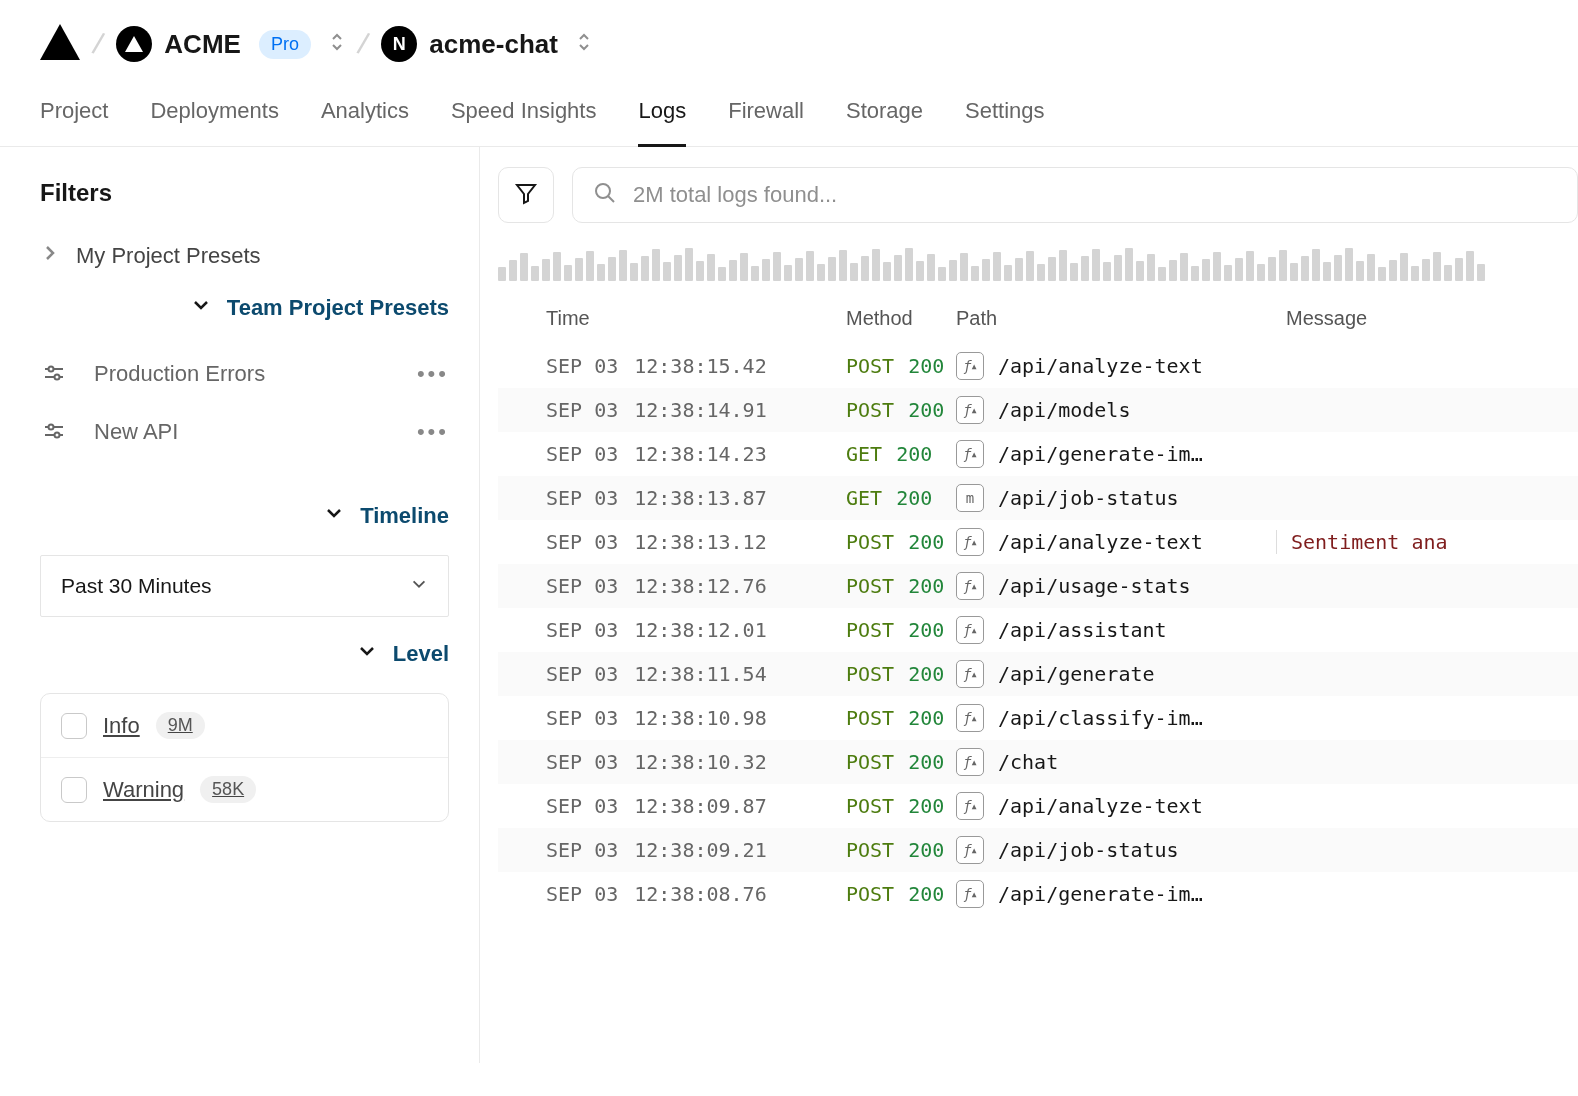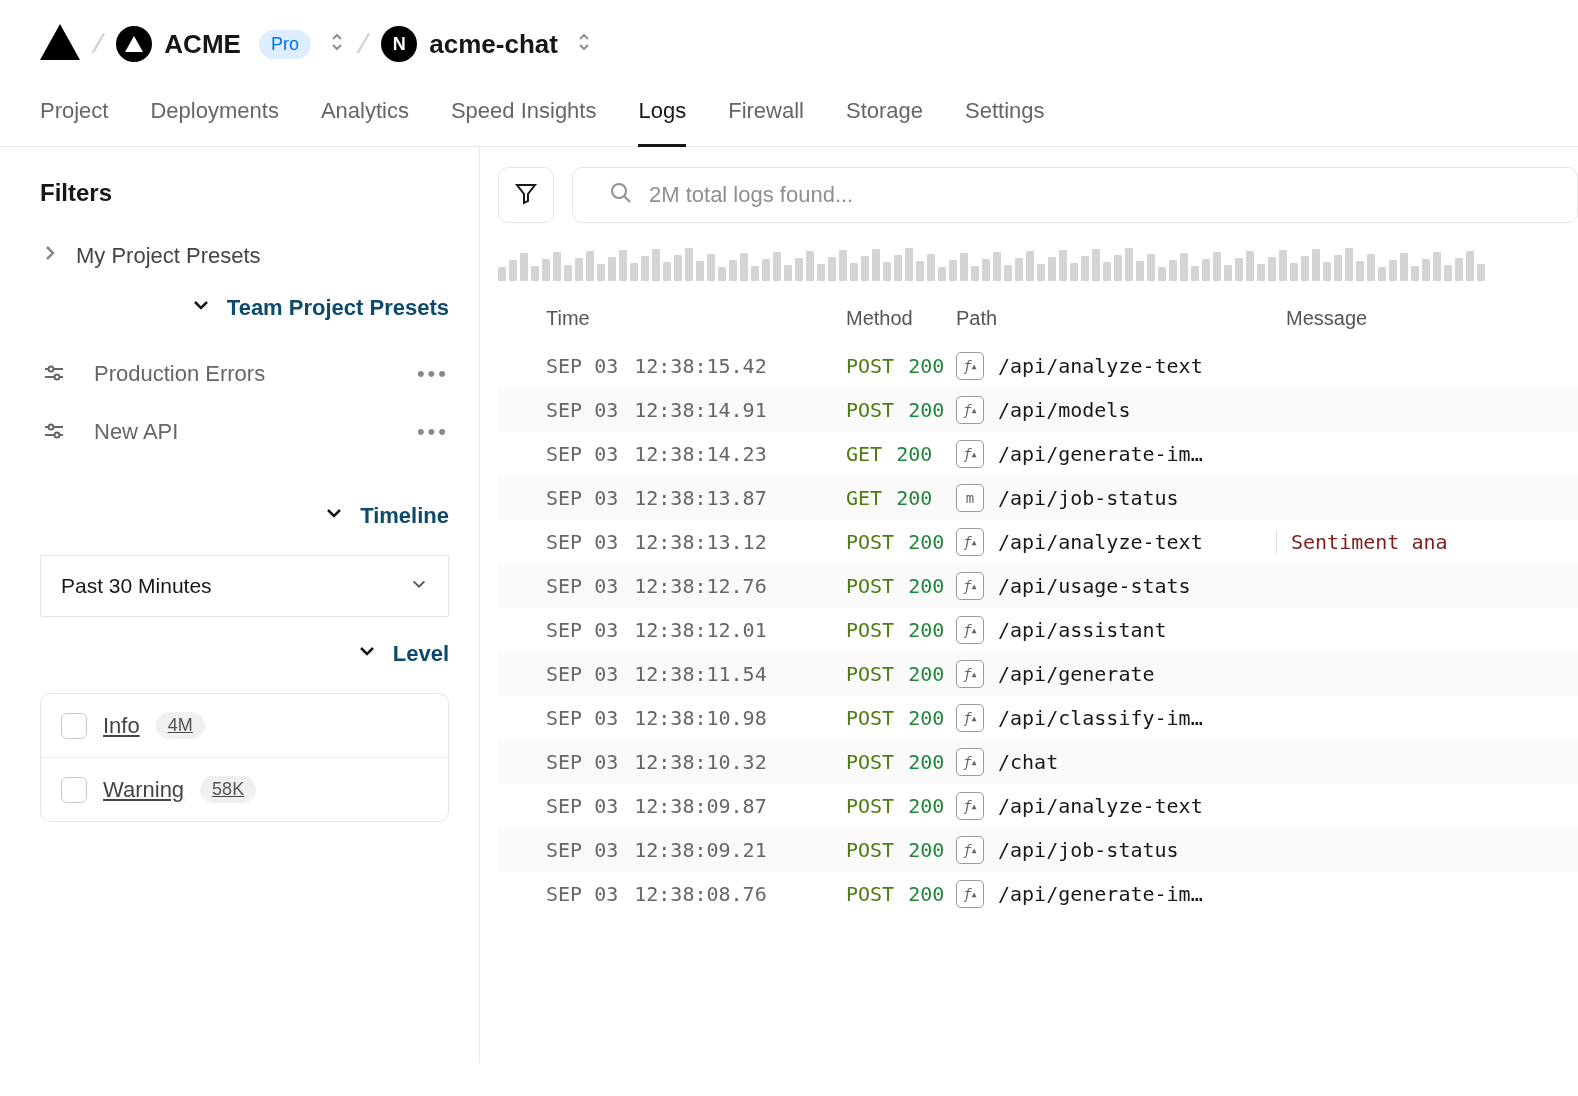--- a/index.html
+++ b/index.html
@@ -127,21 +127,21 @@
     
     .ctl-row { display:flex; gap:18px; padding-right:0; }
     .filter-btn {
       width: 56px; height: 56px;
       border: 1px solid #e5e5e5; border-radius: 10px;
       display:flex; align-items:center; justify-content:center;
     }
     .search-box {
       flex:1; height:56px;
       border: 1px solid #e5e5e5; border-radius: 10px;
-      display:flex; align-items:center; gap:16px; padding: 0 36px;
+      display:flex; align-items:center; gap:16px; padding: 0 20px;
       color:#8f8f8f;
     }
     .search-box input {
       border:none; outline:none; font-size:22px; flex:1; color:#171717;
       background:transparent;
     }
     .search-box input::placeholder { color:#8f8f8f; }
     
     
     .spark {
@@ -307,21 +307,21 @@
         <svg width="20" height="20" viewBox="0 0 20 20" fill="none" stroke="#171717" stroke-width="2.5">
             <path d="M4 7 L10 13 L16 7"></path>
           </svg>
       </span>
       <span>Level</span>
     </div>
     <div class="level-box" id="levels">
         <div class="level-row">
     <span class="chk"></span>
     <span>Info</span>
-    <span class="count-pill">4M</span>
+    <span class="count-pill">9M</span>
         </div>
         <div class="level-row">
     <span class="chk"></span>
     <span>Warning</span>
     <span class="count-pill">58K</span>
         </div>
       </div>
   </div>
 
   <div class="content">

